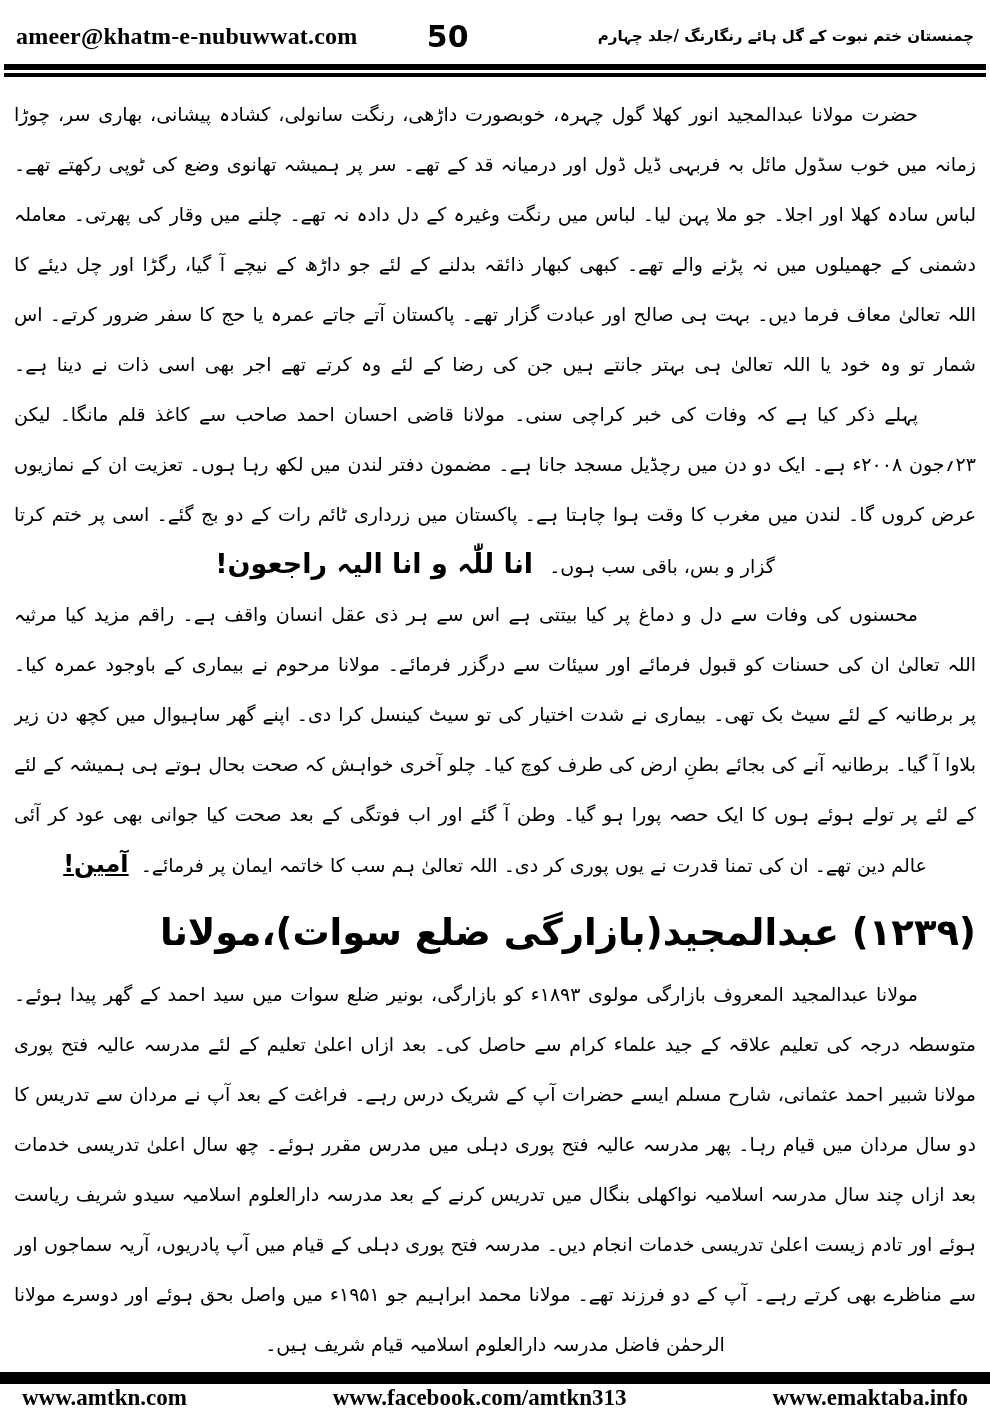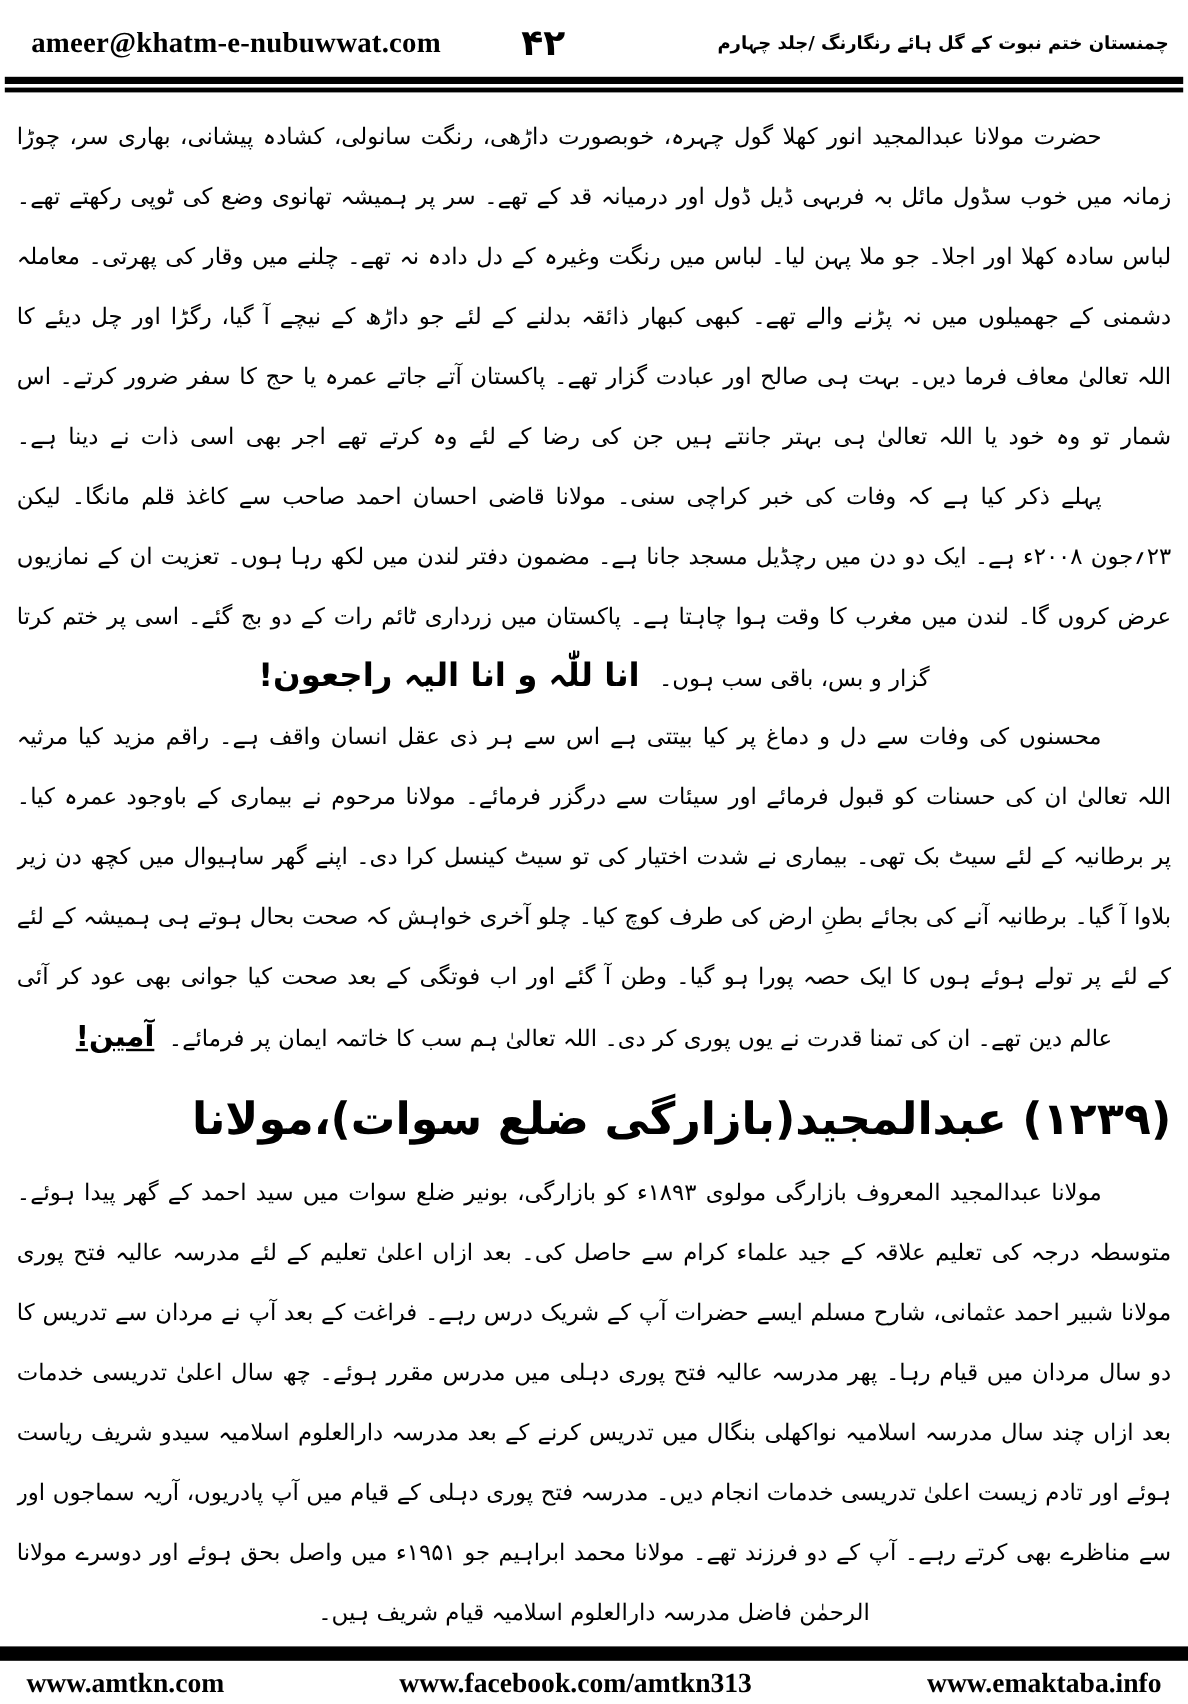--- a/index.html
+++ b/index.html
@@ -8,21 +8,21 @@
     margin: 0 auto;
     background: #ffffff;
     color: #000000;
     position: relative;
     overflow: hidden;
     font-family: "DejaVu Sans", sans-serif;
   }
   
   .header {
     display: flex; align-items: center; justify-content: space-between;
-    padding: 14px 16px 2px 16px; height: 44px; box-sizing: content-box; margin-left: 10px;
+    padding: 14px 16px 2px 16px; height: 44px; box-sizing: content-box;
   }
   .header-email {
     font-family: "Liberation Serif", serif;
     font-weight: bold; font-size: 24px; letter-spacing: 0.2px;
   }
   .header-pageno {
     font-weight: bold; font-size: 30px; direction: rtl;
     transform: translateX(-30px);
   }
   .header-title {
@@ -52,34 +52,34 @@
     height: 72px; line-height: 72px; margin-top: 8px;
     overflow: hidden;
   }
   
   .footer-bar {
     position: absolute; left: 0; right: 0; top: 1372px;
     height: 12px; background: #000;
   }
   .footer {
     position: absolute; left: 0; right: 0; top: 1385px; height: 35px;
-    display: flex; align-items: center; justify-content: space-between;
+    display: flex; align-items: flex-start; justify-content: space-between;
     padding: 0 22px;
     font-family: "Liberation Serif", serif;
     font-weight: bold; font-size: 23px;
   }
 </style>
 </head>
 <body>
 
 <div class="page">
 
   <div class="header">
     <span class="header-email">ameer@khatm-e-nubuwwat.com</span>
-    <span class="header-pageno">۴۲</span>
+    <span class="header-pageno">50</span>
     <span class="header-title">چمنستان ختم نبوت کے گل ہائے رنگارنگ /جلد چہارم</span>
   </div>
   <div class="header-rule">
     <div class="r1"></div>
     <div class="r2"></div>
   </div>
 
   <div class="body-text">
     <div class="line indent">حضرت مولانا عبدالمجید انور کھلا گول چہرہ، خوبصورت داڑھی، رنگت سانولی، کشادہ پیشانی، بھاری سر، چوڑا سینہ، صحت کے</div>
     <div class="line">زمانہ میں خوب سڈول مائل بہ فربہی ڈیل ڈول اور درمیانہ قد کے تھے۔ سر پر ہمیشہ تھانوی وضع کی ٹوپی رکھتے تھے۔ کندھے پر رومال۔</div>

